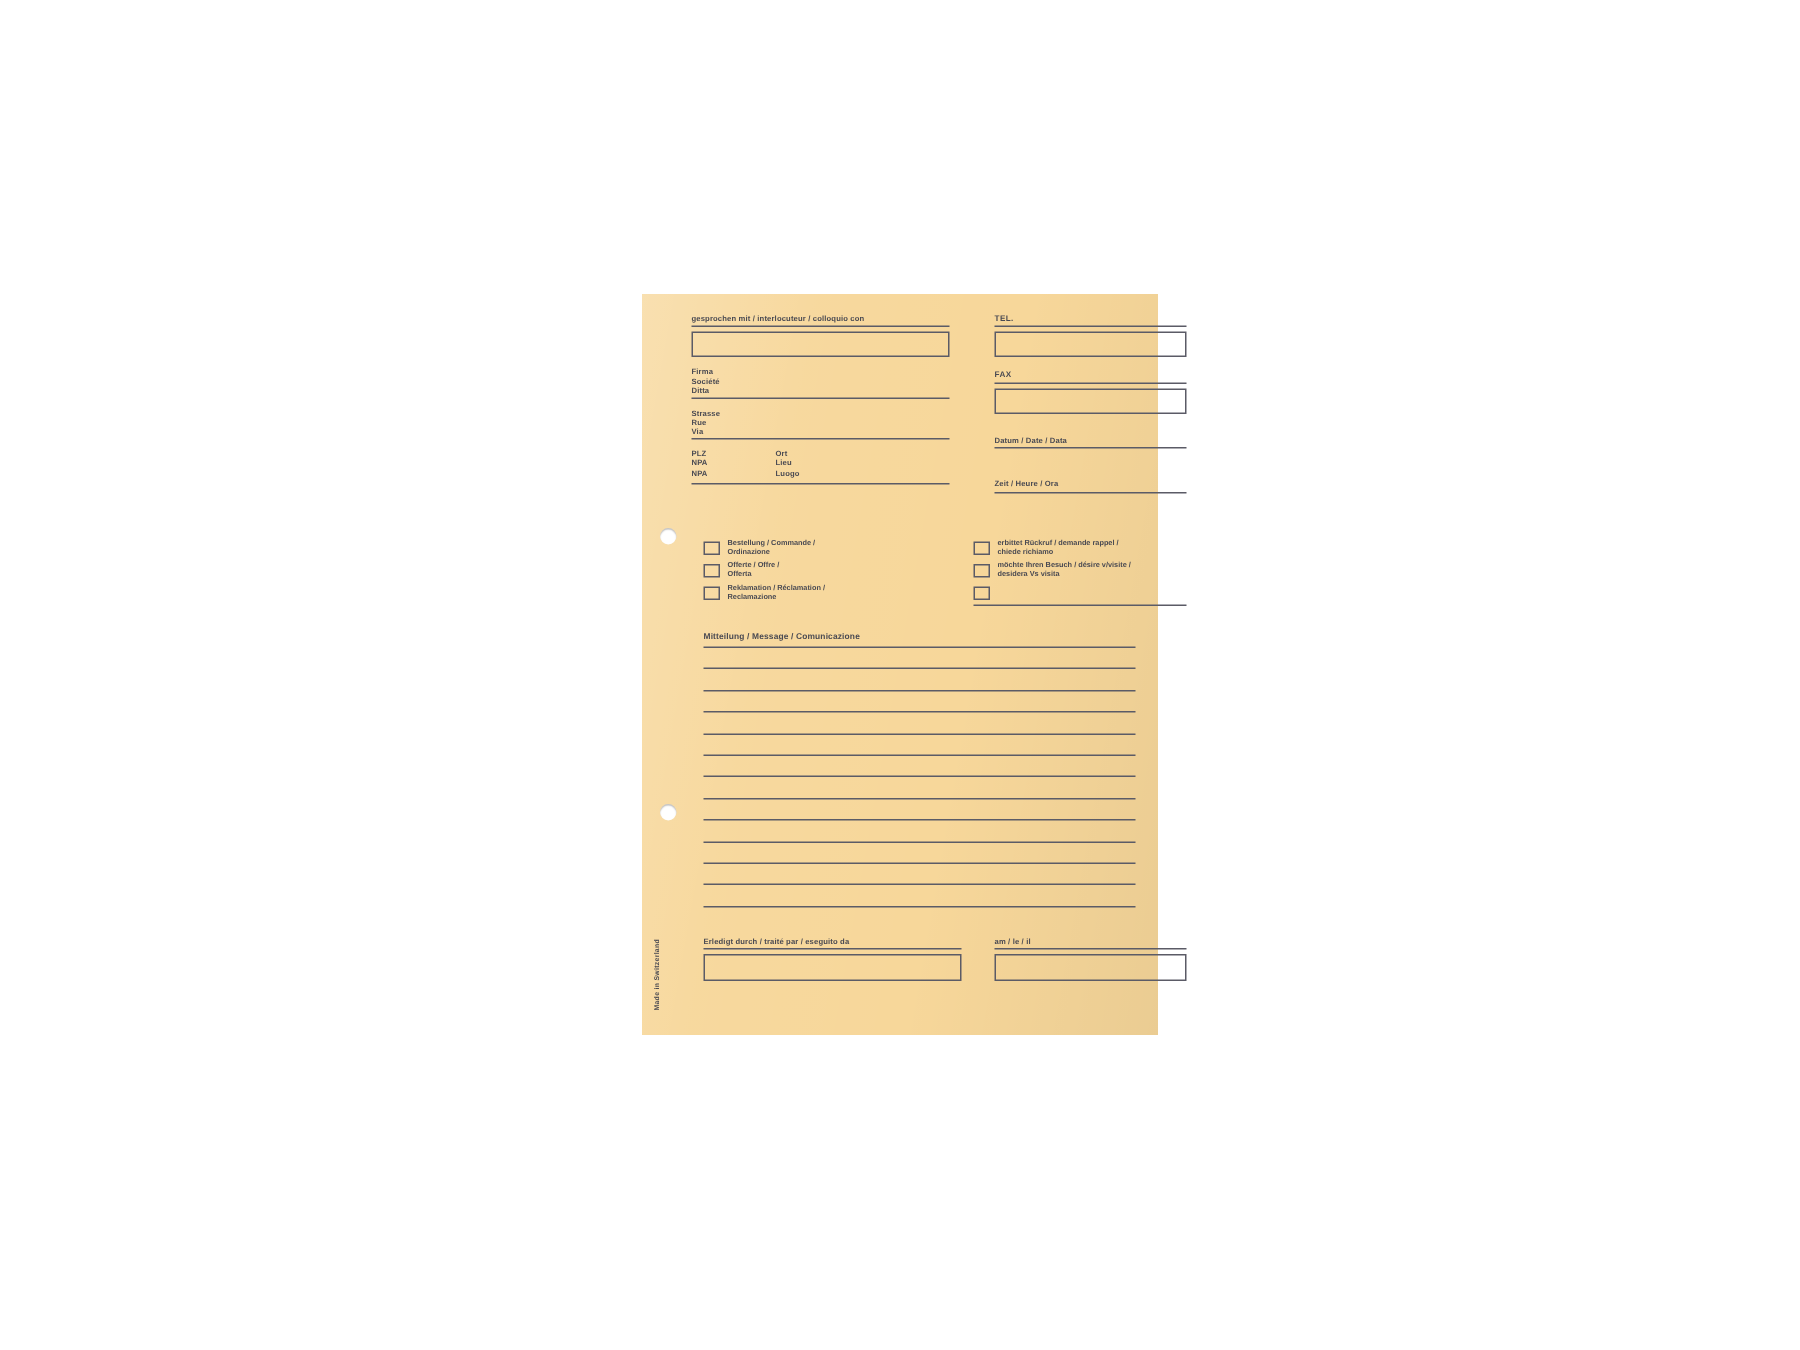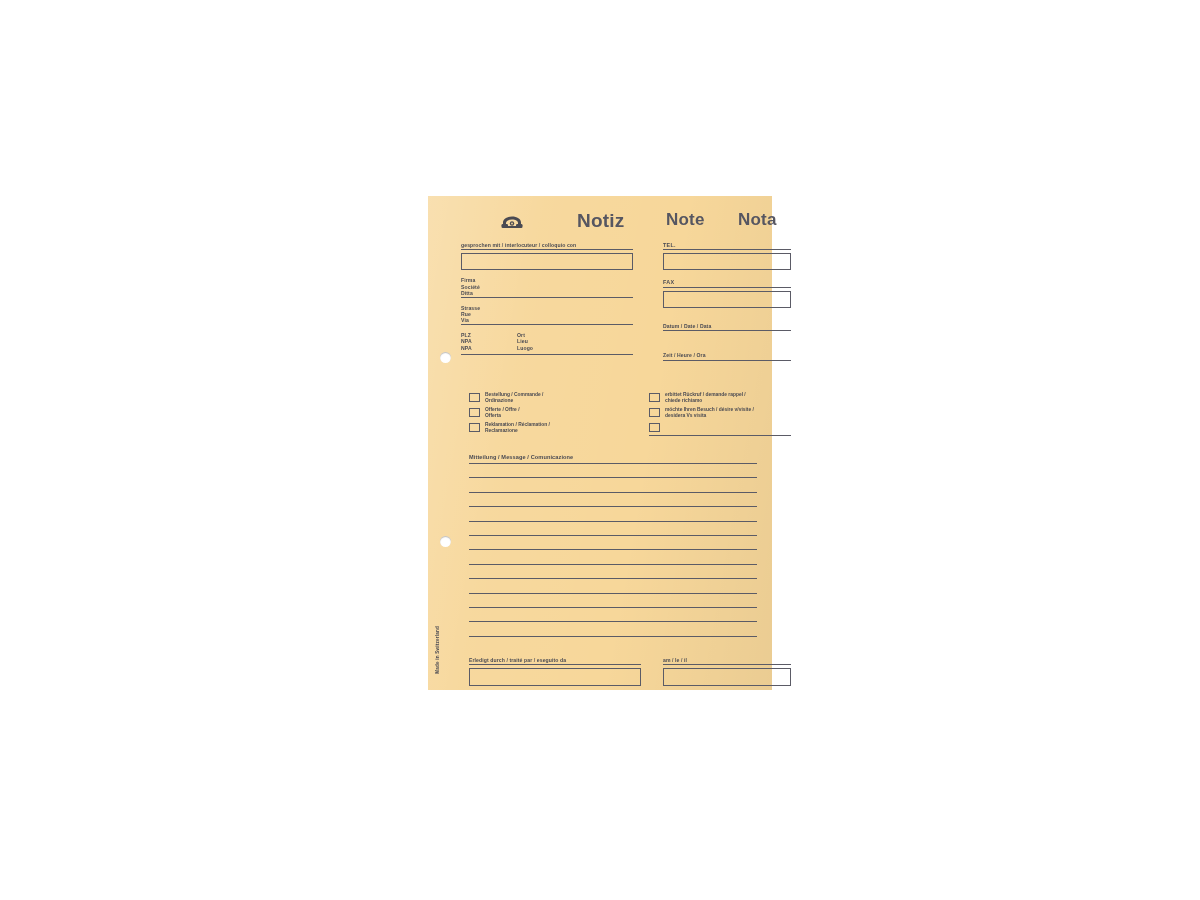--- a/index.html
+++ b/index.html
@@ -163,33 +163,20 @@
 
   <div id="sheet">
 
     <div class="punch" id="punch-top"></div>
     <div class="punch" id="punch-bottom"></div>
 
     <div id="made-in">Made in Switzerland</div>
 
     <div id="content">
 
-      <div id="header">
-        <svg id="phone-icon" viewBox="0 0 44 32">
-          <path d="M22 3C12 3 4 8 4 15v3h6v-2c0-4 5-7 12-7s12 3 12 7v2h6v-3c0-7-8-12-18-12z" fill="#4a4a52"></path>
-          <rect x="1" y="18" width="13" height="8" rx="2.5" fill="#4a4a52"></rect>
-          <rect x="30" y="18" width="13" height="8" rx="2.5" fill="#4a4a52"></rect>
-          <rect x="12" y="22" width="20" height="4" fill="#4a4a52"></rect>
-          <circle cx="22" cy="17" r="4.4" fill="#4a4a52"></circle>
-          <circle cx="22" cy="17" r="1.8" fill="#f7d79a"></circle>
-        </svg>
-        <div class="title" id="title-de">Notiz</div>
-        <div class="title" id="title-fr">Note</div>
-        <div class="title" id="title-it">Nota</div>
-      </div>
 
       <div style="position:relative; height:140px;">
 
         <div class="col-left" style="top:0;">
 
           <div class="tiny">gesprochen mit / interlocuteur / colloquio con</div>
           <div class="rule" style="margin-top:1px;"></div>
           <div class="box" style="margin-top:3px;"></div>
 
           <div style="margin-top:7px;">

